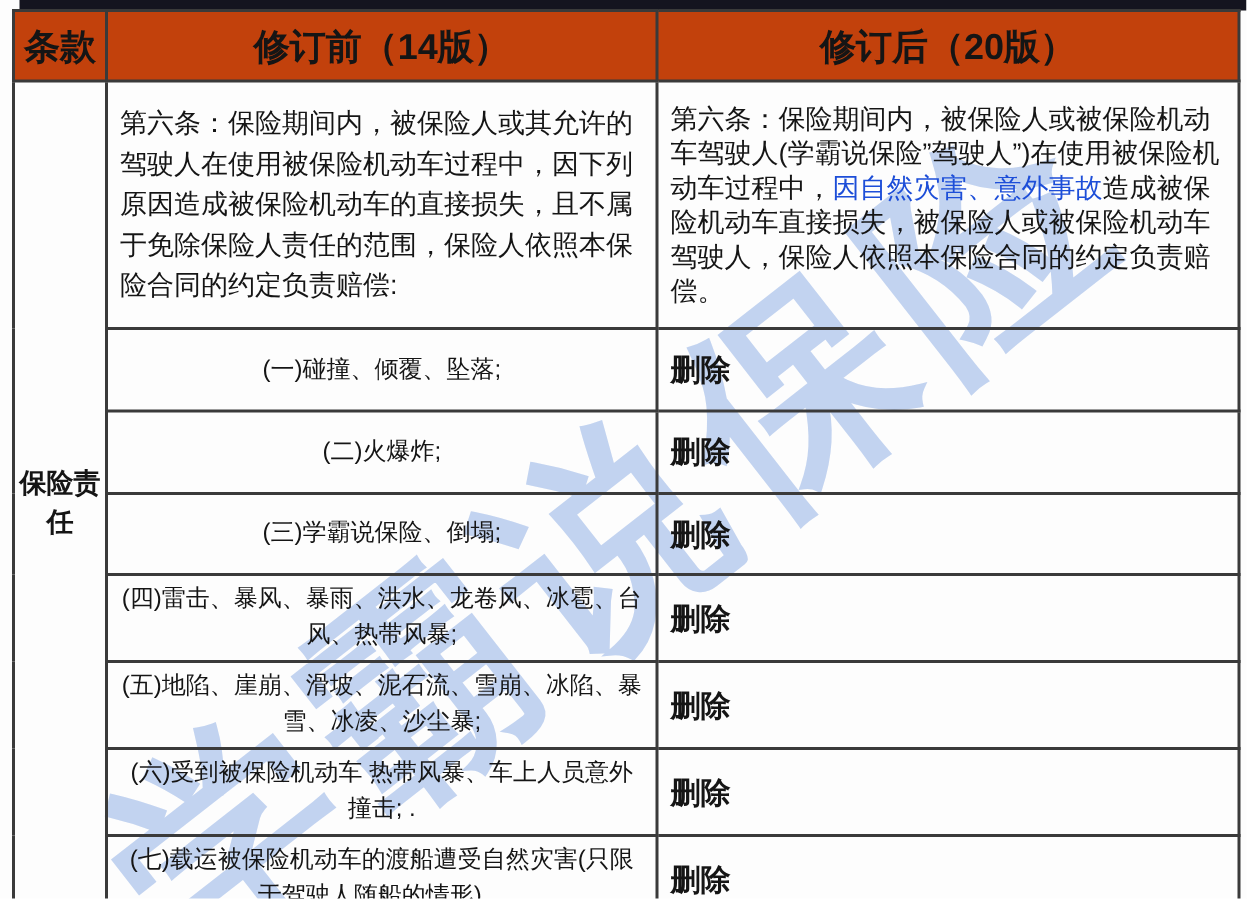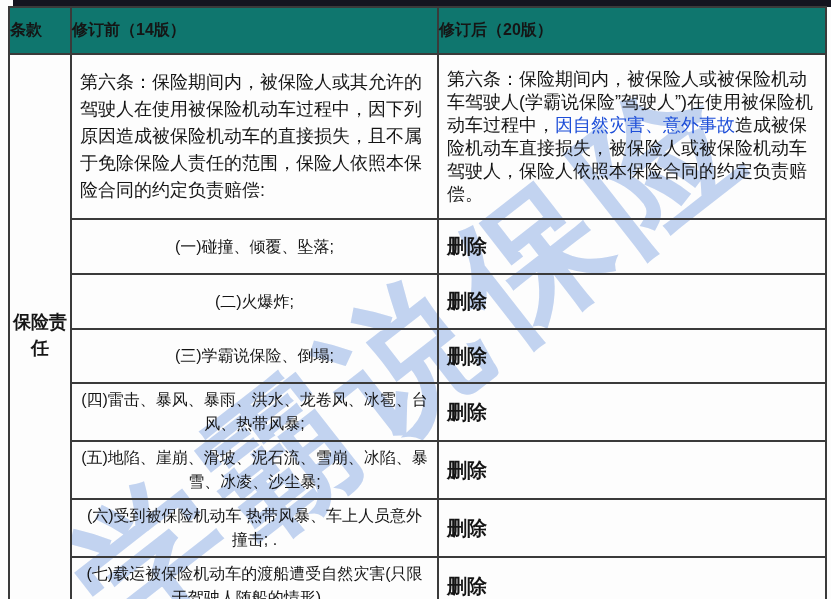--- a/index.html
+++ b/index.html
@@ -24,22 +24,22 @@
     position:absolute; z-index:2; left:8px; top:6px;
     width:817px; table-layout:fixed; border-collapse:collapse;
     border:2px solid #242424;
   }
   table.cmp th, table.cmp td{
     border:2px solid #3a3a3a;
     color:#151515;
     vertical-align:middle;
   }
   th.hdr{
-    height:47px; background:#0f766e;
-    font-size:16px; font-weight:bold; text-align:left;
+    height:47px; background:#c2410c;
+    font-size:24px; font-weight:bold; text-align:center;
   }
   td.clause-label{
     width:62px; text-align:center;
     font-size:18px; font-weight:bold; line-height:26px;
     background:transparent;
   }
   td.para{
     padding:6px 8px; font-size:18px; font-weight:normal;
     text-align:left; vertical-align:middle;
   }

